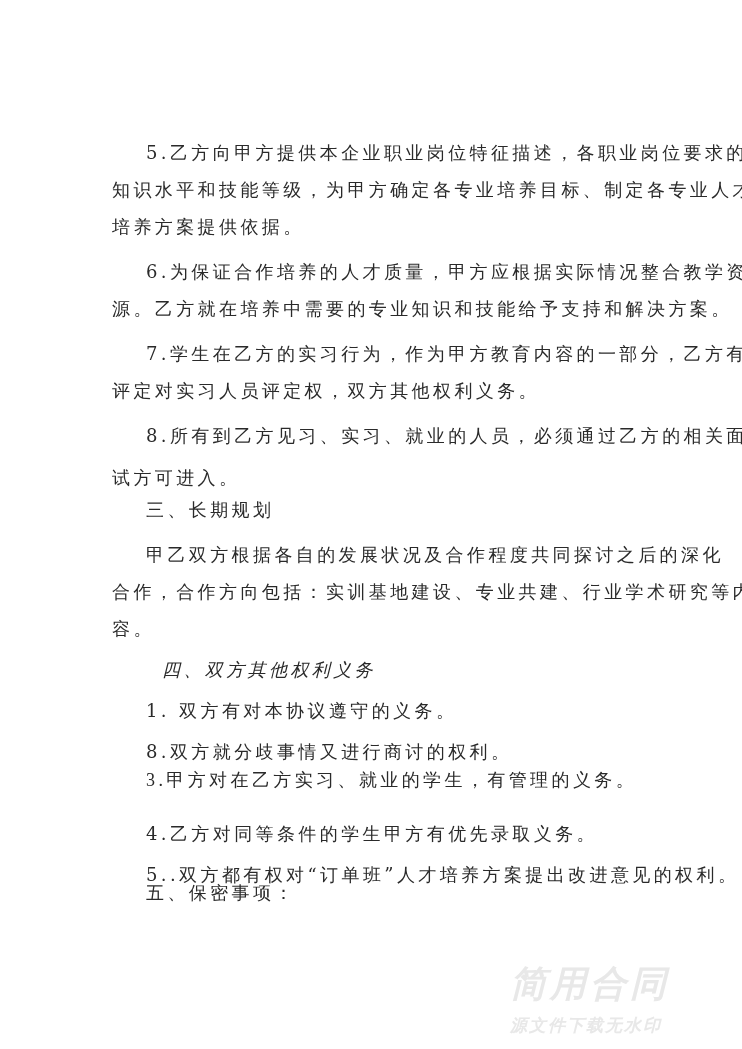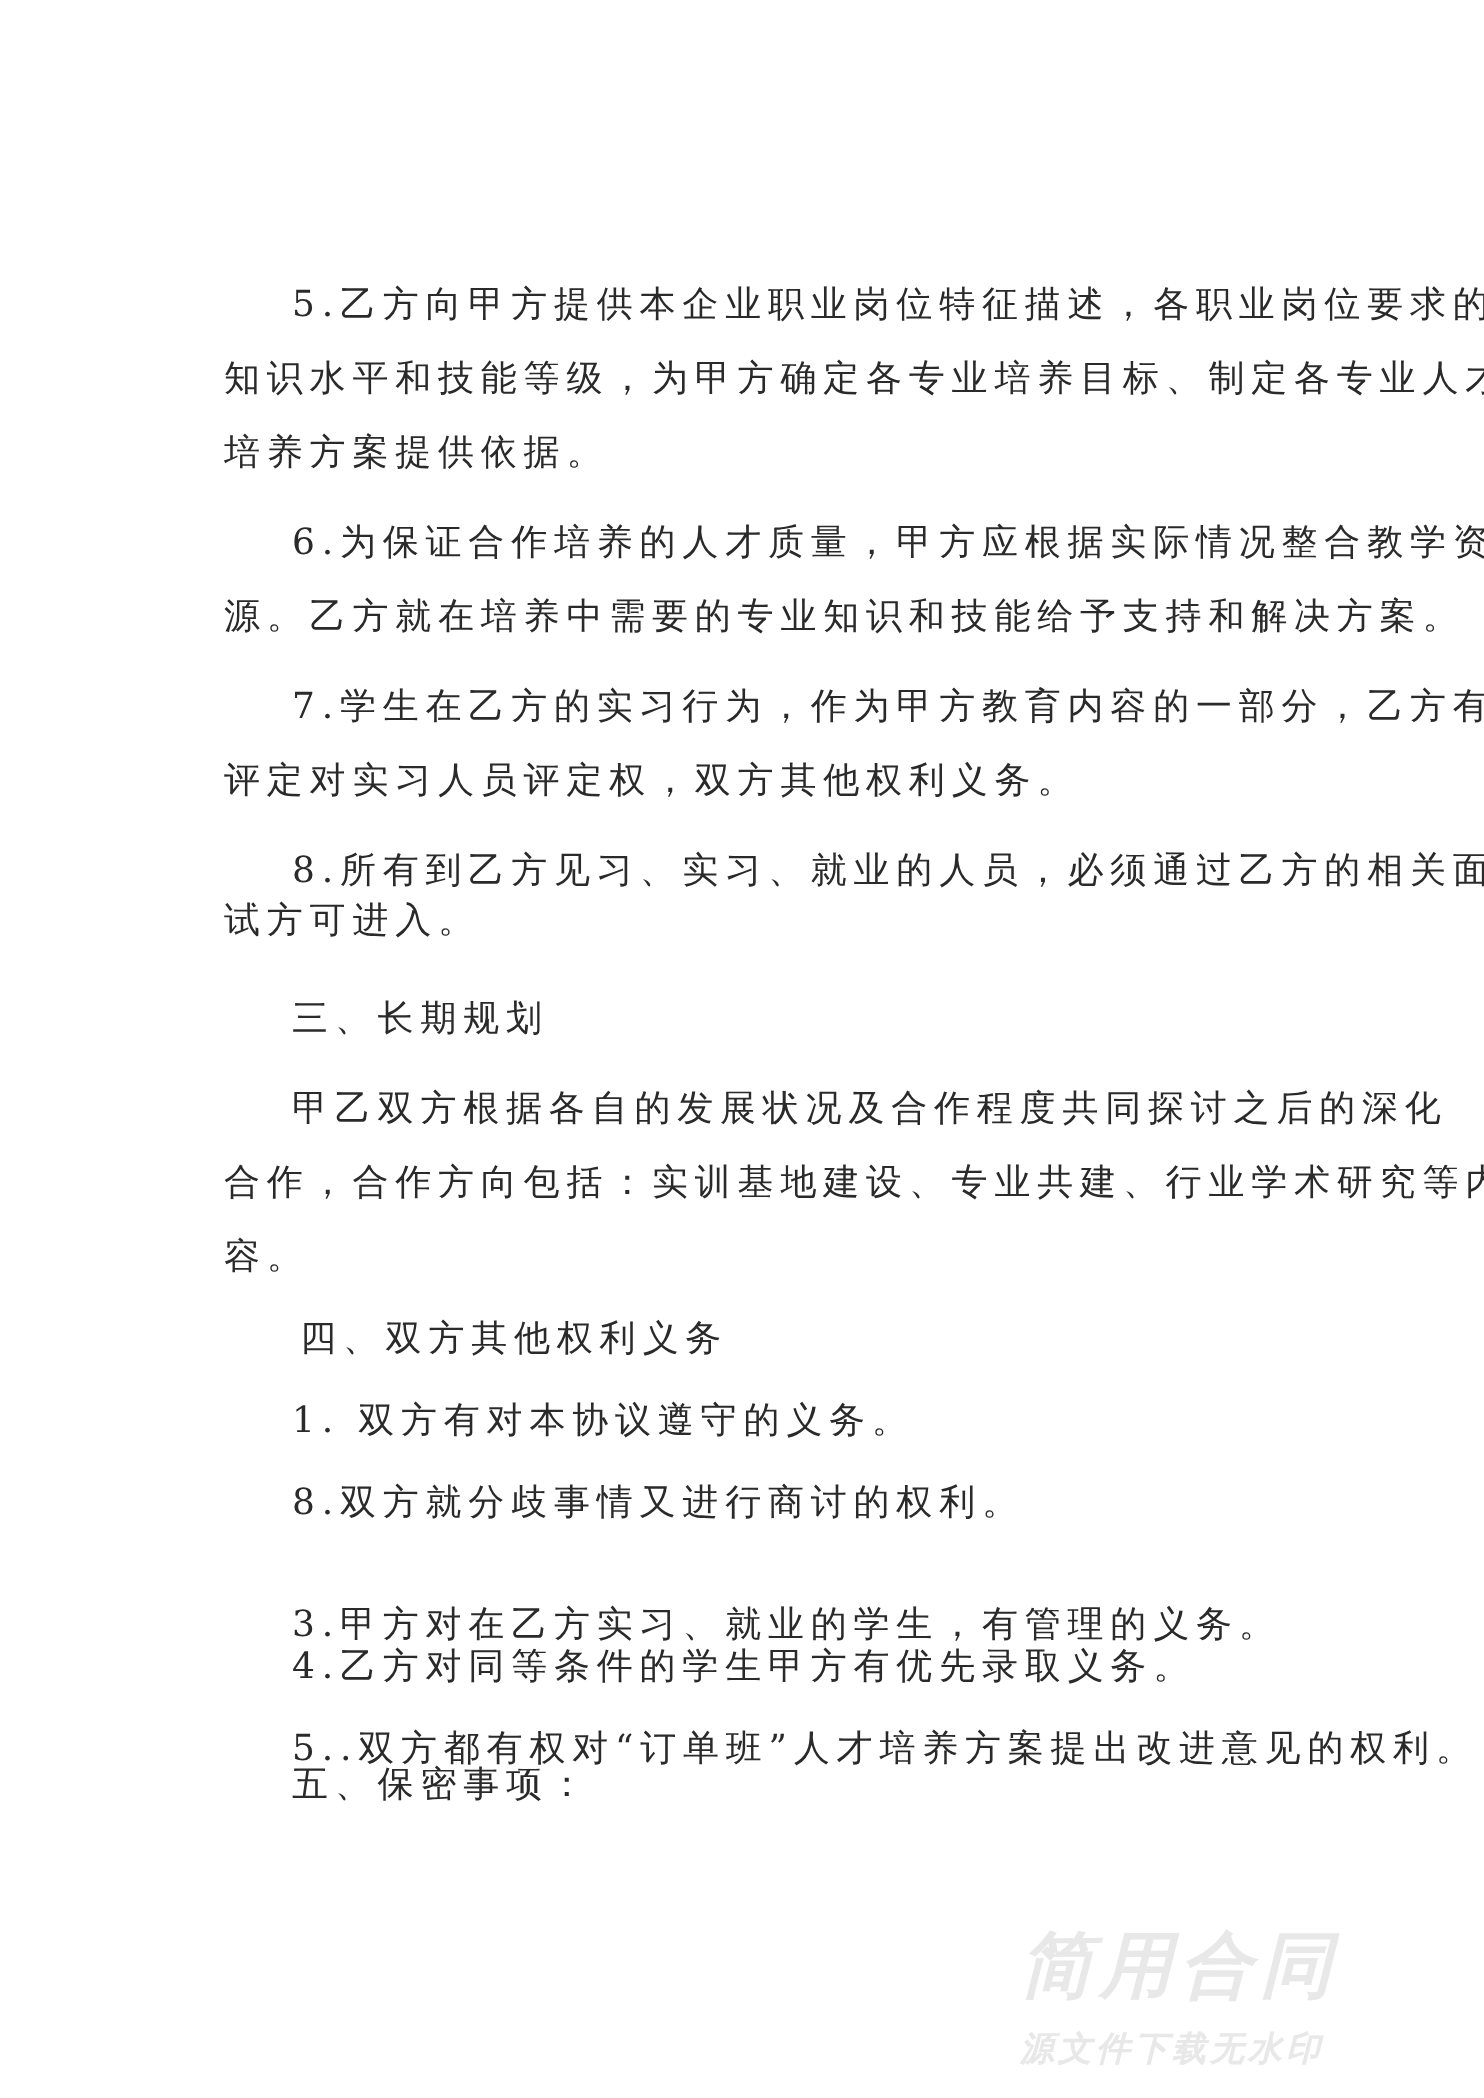--- a/index.html
+++ b/index.html
@@ -73,29 +73,29 @@
 <div class="page">
   <div class="content" id="doc-body">
       <span class="line indent" style="position: absolute; left: 0px; top: 0px;">5.乙方向甲方提供本企业职业岗位特征描述，各职业岗位要求的</span>
       <span class="line" style="position: absolute; left: 0px; top: 37px;">知识水平和技能等级，为甲方确定各专业培养目标、制定各专业人才</span>
       <span class="line" style="position: absolute; left: 0px; top: 74px;">培养方案提供依据。</span>
       <span class="line indent" style="position: absolute; left: 0px; top: 119px;">6.为保证合作培养的人才质量，甲方应根据实际情况整合教学资</span>
       <span class="line" style="position: absolute; left: 0px; top: 156px;">源。乙方就在培养中需要的专业知识和技能给予支持和解决方案。</span>
       <span class="line indent" style="position: absolute; left: 0px; top: 201px;">7.学生在乙方的实习行为，作为甲方教育内容的一部分，乙方有</span>
       <span class="line" style="position: absolute; left: 0px; top: 238px;">评定对实习人员评定权，双方其他权利义务。</span>
       <span class="line indent" style="position: absolute; left: 0px; top: 283px;">8.所有到乙方见习、实习、就业的人员，必须通过乙方的相关面</span>
-      <span class="line" style="position: absolute; left: 0px; top: 308px;">试方可进入。</span>
+      <span class="line" style="position: absolute; left: 0px; top: 325px;">试方可进入。</span>
       <span class="line indent" style="position: absolute; left: 0px; top: 357px;">三、长期规划</span>
       <span class="line indent" style="position: absolute; left: 0px; top: 402px;">甲乙双方根据各自的发展状况及合作程度共同探讨之后的深化</span>
       <span class="line" style="position: absolute; left: 0px; top: 439px;">合作，合作方向包括：实训基地建设、专业共建、行业学术研究等内</span>
       <span class="line" style="position: absolute; left: 0px; top: 476px;">容。</span>
-      <span class="line indent" style="position: absolute; left: 4px; top: 517px;">四、双方其他权利义务</span>
+      <span class="line indent" style="position: absolute; left: 16px; top: 517px; font-style: italic;">四、双方其他权利义务</span>
       <span class="line indent" style="position: absolute; left: 0px; top: 558px;">1. 双方有对本协议遵守的义务。</span>
       <span class="line indent" style="position: absolute; left: 0px; top: 599px;">8.双方就分歧事情又进行商讨的权利。</span>
-      <span class="line indent" style="position: absolute; left: 0px; top: 660px;">3.甲方对在乙方实习、就业的学生，有管理的义务。</span>
+      <span class="line indent" style="position: absolute; left: 0px; top: 628px; font-family: Liberation Serif, serif;">3.甲方对在乙方实习、就业的学生，有管理的义务。</span>
       <span class="line indent" style="position: absolute; left: 0px; top: 681px; text-align: center;">4.乙方对同等条件的学生甲方有优先录取义务。</span>
       <span class="line indent" style="position: absolute; left: 0px; top: 722px; text-align: center;">5..双方都有权对“订单班”人才培养方案提出改进意见的权利。</span>
       <span class="line indent" style="position: absolute; left: 0px; top: 740px; text-align: right;">五、保密事项：</span>
     </div>
 
   <div class="watermark">
     <span class="wm-title">简用合同</span>
     <span class="wm-sub">源文件下载无水印</span>
   </div>
 </div>

